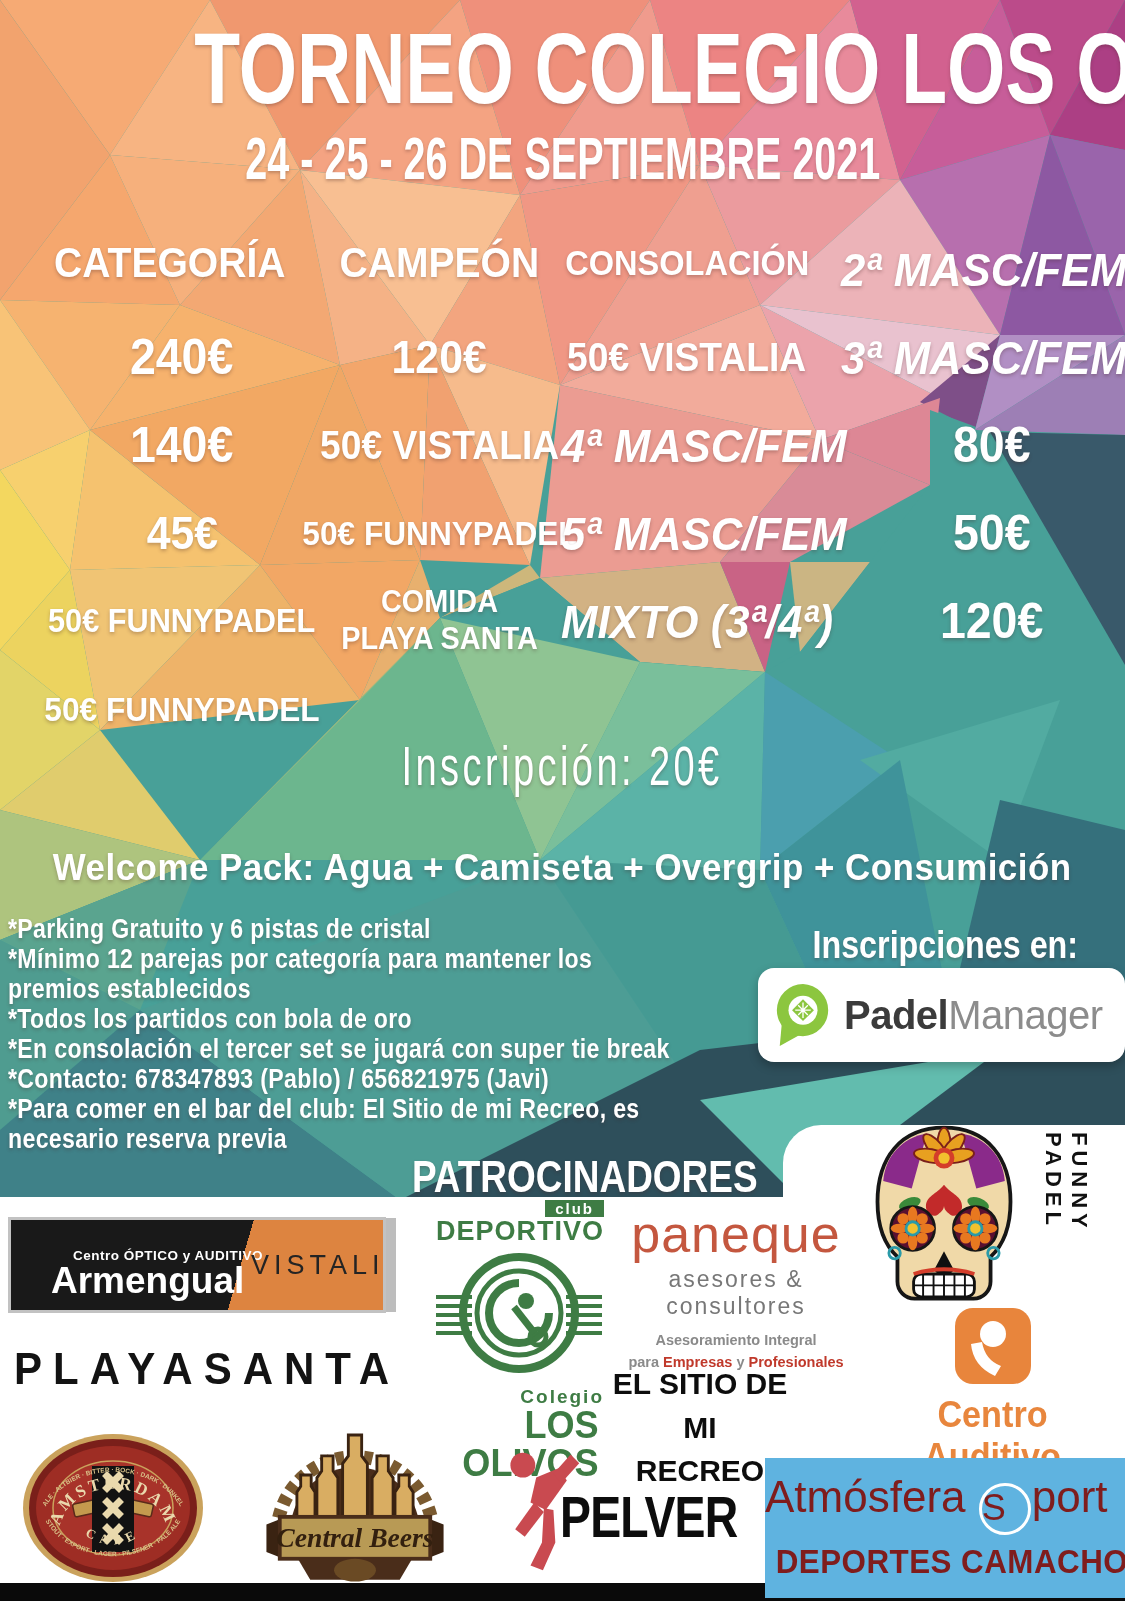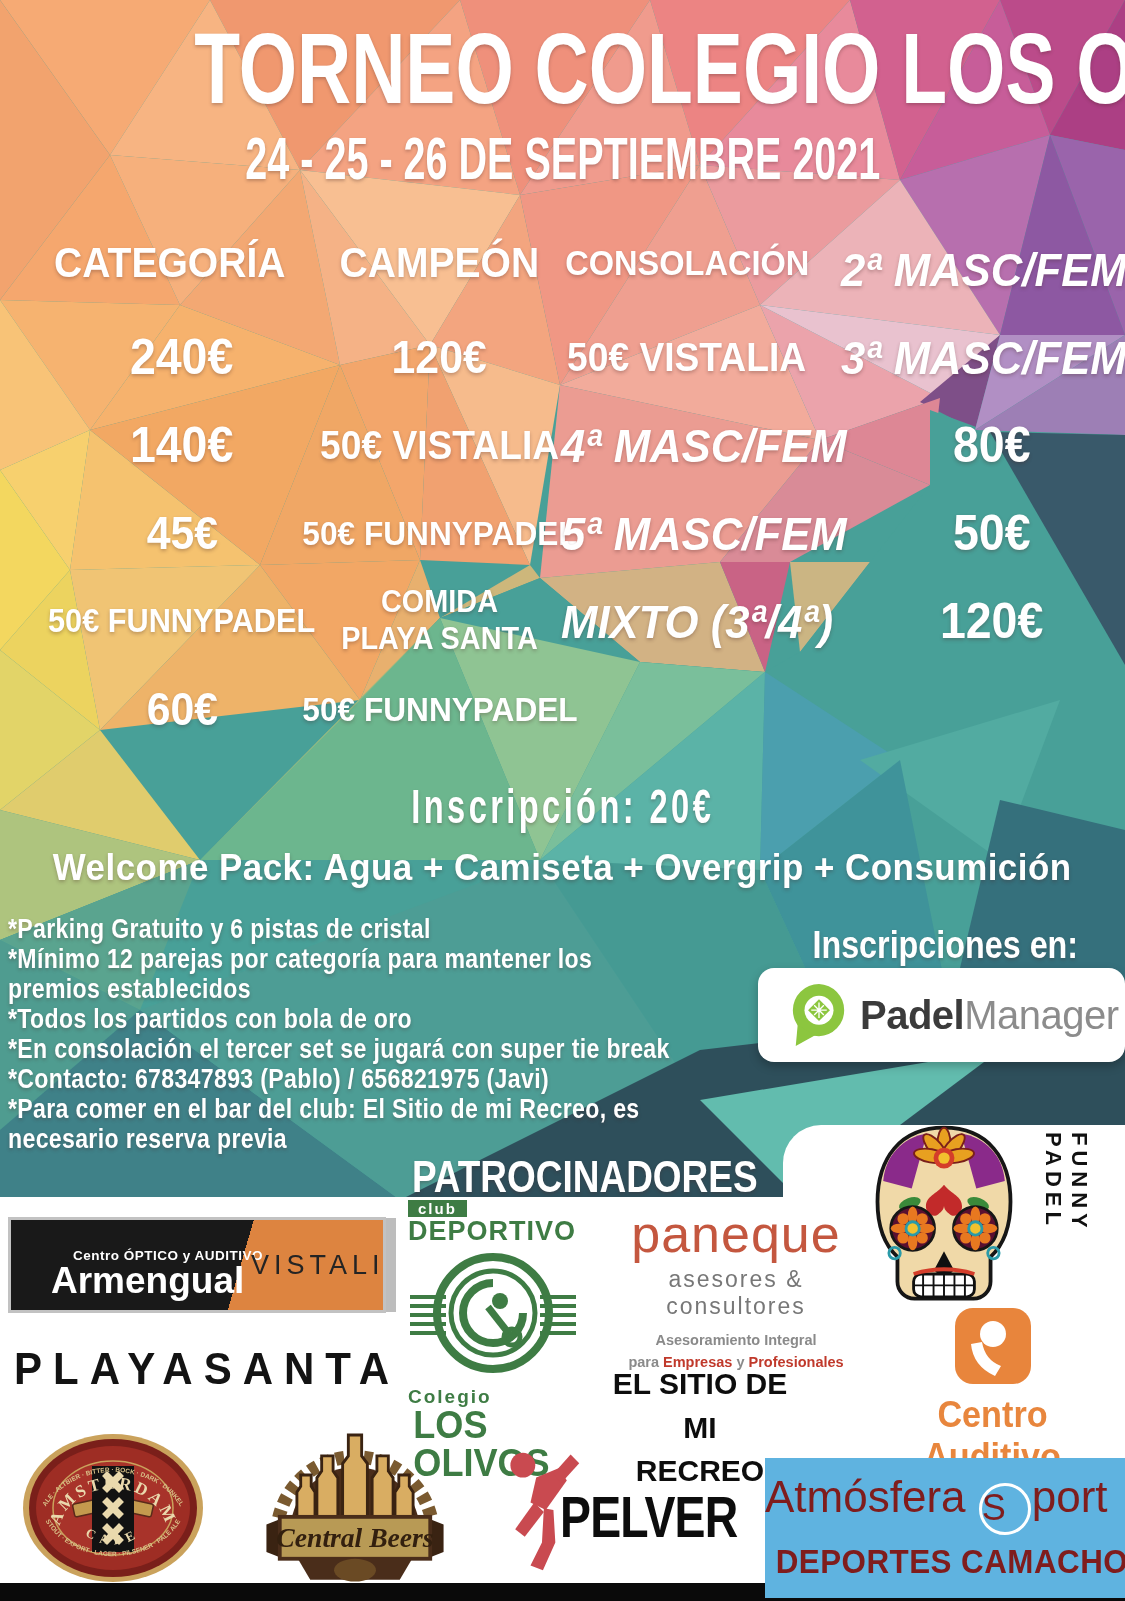--- a/index.html
+++ b/index.html
@@ -23,49 +23,49 @@
   .h-cat,.c-cat{justify-content:flex-start !important;padding-left:14px;text-align:left !important;}
   .h-cat{font-size:42px;padding-left:22px !important;}
   .h-camp{font-size:42px;} .h-sub{font-size:38px;} .h-cons{font-size:35px;}
   .c-cat{font-size:47px;font-style:italic;} .c-camp{font-size:50px;} .c-sub{font-size:46px;}
   .c-sub.small{font-size:33px;} .c-cons{font-size:40px;}
   .c-cons.small{font-size:34px;} .c-cons.twoline{font-size:31px;line-height:1.18;}
   .c-cons.twoline .sqz{white-space:normal;width:250px;}
   #grid .sqz{transform:scaleX(.93);} #grid .sqzL{transform:scaleX(.93);}
   .c-sub.small .sqz{transform:scaleX(.9);} .c-cons .sqz{transform:scaleX(.89);}
   
-  .fee{top:779px;font-weight:700;font-size:48px;letter-spacing:5px;}
+  .fee{top:733px;font-weight:400;font-size:56px;letter-spacing:5px;}
   .fee .sqz{transform:scaleX(.68);}
   .welcome{top:847px;font-weight:700;font-size:36px;letter-spacing:.5px;}
   .welcome .sqz{transform:scaleX(.97);}
   
   .notes{top:914px;left:8px;font-weight:700;font-size:27.5px;color:#fff;line-height:30px;letter-spacing:.4px;}
   .notes div{white-space:nowrap;transform:scaleX(.84);transform-origin:left center;}
   
   .reg-label{top:924px;left:770px;width:350px;text-align:center;font-weight:700;font-size:38px;}
   .reg-label .sqz{transform:scaleX(.85);}
   .pm-card{top:968px;left:758px;width:367px;height:94px;background:#fff;border-radius:16px;
-    box-shadow:0 4px 10px rgba(0,0,0,.25);display:flex;align-items:center;padding-left:30px;box-sizing:border-box;}
+    box-shadow:0 4px 10px rgba(0,0,0,.25);display:flex;align-items:center;padding-left:14px;box-sizing:border-box;}
   .pm-text{font-size:40px;letter-spacing:-.5px;margin-left:10px;}
   .pm-bold{font-weight:700;color:#3b3b3b;} .pm-light{font-weight:400;color:#8c8c8c;}
   
   .panel{top:1197px;left:0;width:1125px;height:386px;background:#fff;}
   .fp-card{top:1125px;left:783px;width:342px;height:90px;background:#fff;border-top-left-radius:38px;}
   .patroc{top:1152px;left:300px;width:570px;text-align:center;font-weight:700;font-size:44px;}
   .patroc .sqz{transform:scaleX(.84);}
   .blackbar{top:1583px;left:0;width:1125px;height:18px;background:#0a0a0a;}
   
   .arm-box{top:1217px;left:8px;width:378px;height:96px;border:3px solid #c2c2c2;box-sizing:border-box;
     background:linear-gradient(106deg,#191919 0 61%,#dd8440 61%);overflow:hidden;}
   .arm-tag{top:28px;left:62px;font-size:13.5px;color:#fff;font-weight:700;letter-spacing:.5px;}
   .arm-name{top:40px;left:40px;font-size:37px;color:#fff;font-weight:700;}
   .arm-brand{top:30px;left:240px;font-size:27px;color:#242424;letter-spacing:5px;font-weight:400;}
   .gray-sliver{background:#bdbdbd;}
   
-  .club{top:1200px;left:408px;width:212px;text-align:left;color:#3e7c44;font-weight:700;}
+  .club{top:1200px;left:392px;width:212px;text-align:right;color:#3e7c44;font-weight:700;}
   .club-top{display:inline-block;background:#3e7c44;color:#fff;font-size:15px;padding:0 10px;letter-spacing:2px;}
   .club-dep{font-size:27px;letter-spacing:1px;line-height:1;}
   .club-col{font-size:19px;letter-spacing:2px;line-height:1;}
   .club-los{font-size:38px;letter-spacing:0;line-height:1;transform:scaleX(.95);transform-origin:center;}
   
   .paneque{top:1208px;left:596px;width:280px;text-align:center;}
   .pq-name{font-size:52px;color:#c4573f;font-weight:400;letter-spacing:1px;line-height:1;}
   .pq-sub{font-size:23px;color:#777;letter-spacing:2px;margin-top:6px;}
   .pq-tag{top:1330px;left:596px;width:280px;text-align:center;font-size:14.5px;color:#8a8a8a;font-weight:700;line-height:1.5;}
   .pq-red{color:#c0392b;}
@@ -244,23 +244,20 @@
       </div>
     <div class="cell c-cons twoline">
         <span class="sqz">COMIDA PLAYA SANTA</span>
       </div>
 
     <div class="cell c-cat">
         <span class="sqzL">MIXTO (3ª/4ª)</span>
       </div>
     <div class="cell c-camp">
         <span class="sqz">120€</span>
-      </div>
-    <div class="cell c-sub">
-        <span class="sqz">60€</span>
       </div>
     <div class="cell c-cons small">
         <span class="sqz">50€ FUNNYPADEL</span>
       </div>
   </div>
 
   <div class="abs ctr white tsh fee"><span class="sqz">Inscripción: 20€</span></div>
   <div class="abs ctr white tsh welcome"><span class="sqz">Welcome Pack: Agua + Camiseta + Overgrip + Consumición</span></div>
 
   <div class="abs notes tsh">

